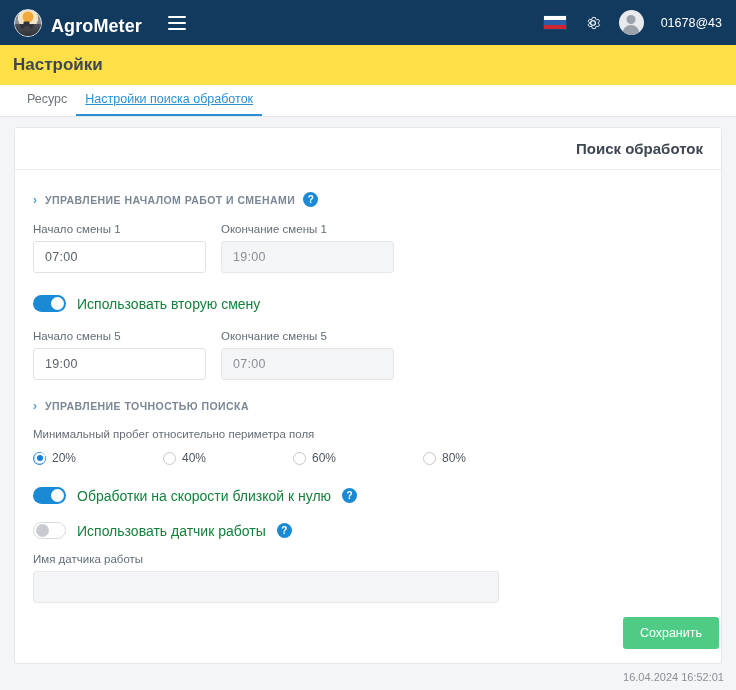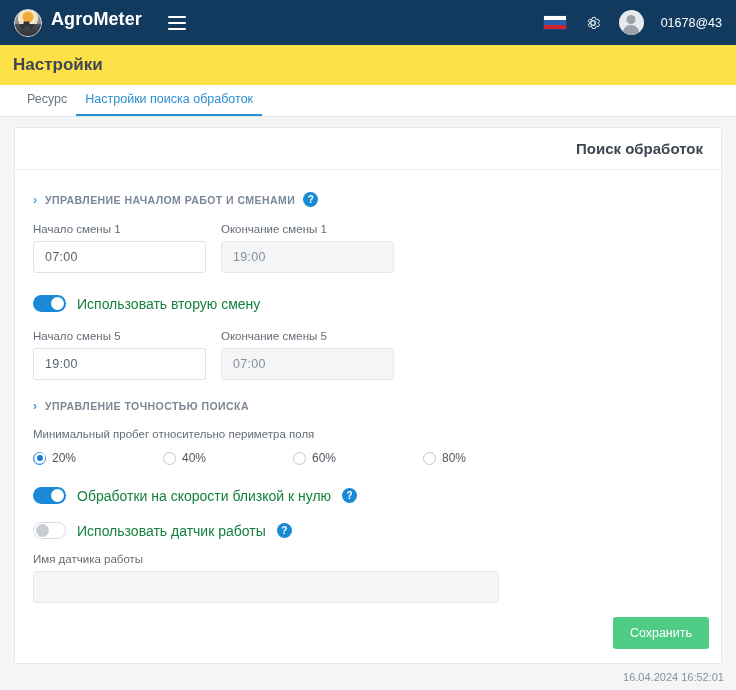--- a/index.html
+++ b/index.html
@@ -11,21 +11,21 @@
   }
   .app { width: 736px; height: 690px; position: relative; background: #f4f5f7; display: flex; flex-direction: column; }
 
   
   .header {
     height: 45px; background: #123css; background: #12355b;
     background: #123a5e;
     display: flex; align-items: center; padding: 0 14px;
     flex: 0 0 45px;
   }
-  .logo-wrap { display: flex; align-items: flex-start; gap: 9px; }
+  .logo-wrap { display: flex; align-items: flex-end; gap: 9px; }
   .logo-badge {
     width: 28px; height: 28px; border-radius: 50%;
     background: radial-gradient(circle at 50% 32%, #f7efd8 0%, #efe2c0 45%, #8e9197 46%, #6d7077 100%);
     border: 1.5px solid #d9dde2;
     position: relative; overflow: hidden; flex: 0 0 28px;
   }
   .logo-badge .sun {
     position: absolute; left: 50%; top: 30%; transform: translate(-50%,-50%);
     width: 11px; height: 11px; border-radius: 50%; background: #f2a93b;
   }
@@ -68,21 +68,21 @@
   
   .tabbar {
     background: #ffffff; flex: 0 0 32px;
     display: flex; align-items: flex-end; padding: 0 18px;
     border-bottom: 1px solid #e3e6ea;
   }
   .tab {
     font-size: 12.5px; color: #6d757e; padding: 0 9px 8px 9px;
     cursor: pointer; border-bottom: 2px solid transparent; white-space: nowrap;
   }
-  .tab.active { color: #2b8fd4; border-bottom-color: #2b8fd4; }
+  .tab.active { color: #2b8fd4; border-bottom-color: #2b8fd4; text-decoration: underline; }
 
   
   .body-area { flex: 1 1 auto; padding: 10px 14px 0 14px; position: relative; }
   .card {
     background: #ffffff; border: 1px solid #e6e8eb; border-radius: 2px;
     height: 100%; display: flex; flex-direction: column;
   }
   .card-head {
     flex: 0 0 42px; display: flex; align-items: center; padding: 0 18px;
     border-bottom: 1px solid #ebedf0;
@@ -146,21 +146,21 @@
     border-radius: 50%; background: #1a7fd4;
     box-shadow: inset 0 0 0 2.5px #ffffff;
   }
   .radio-text { font-size: 12px; color: #4e565f; }
 
   .spacer-14 { height: 14px; }
   .spacer-18 { height: 18px; }
   .spacer-22 { height: 22px; }
 
   
-  .save-wrap { position: absolute; right: 12px; bottom: 14px; }
+  .save-wrap { position: absolute; right: 2px; bottom: 14px; }
   .save-btn {
     background: #4ecb85; color: #ffffff; border: none; border-radius: 3px;
     font-size: 12.5px; font-family: inherit; padding: 9px 17px; cursor: pointer;
   }
 
   
   .footer {
     flex: 0 0 26px; display: flex; align-items: center; justify-content: flex-end;
     padding: 0 12px; background: #f4f5f7;
   }

